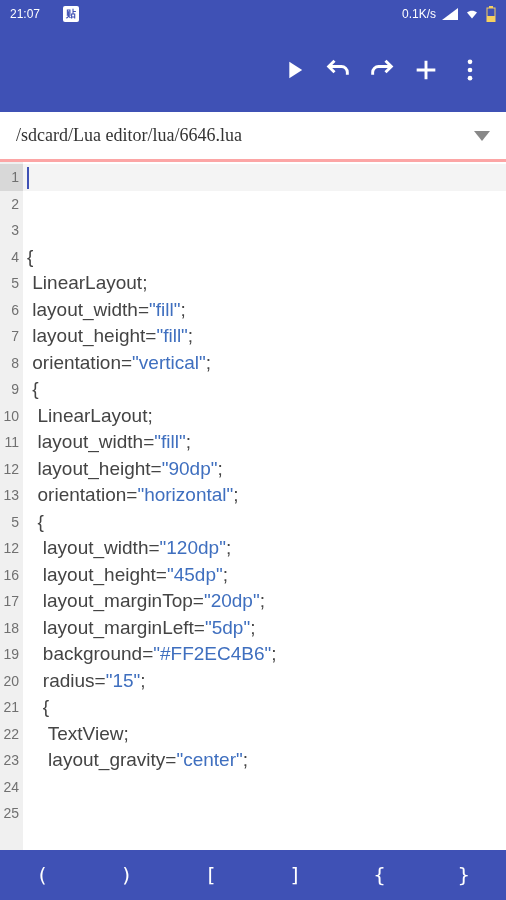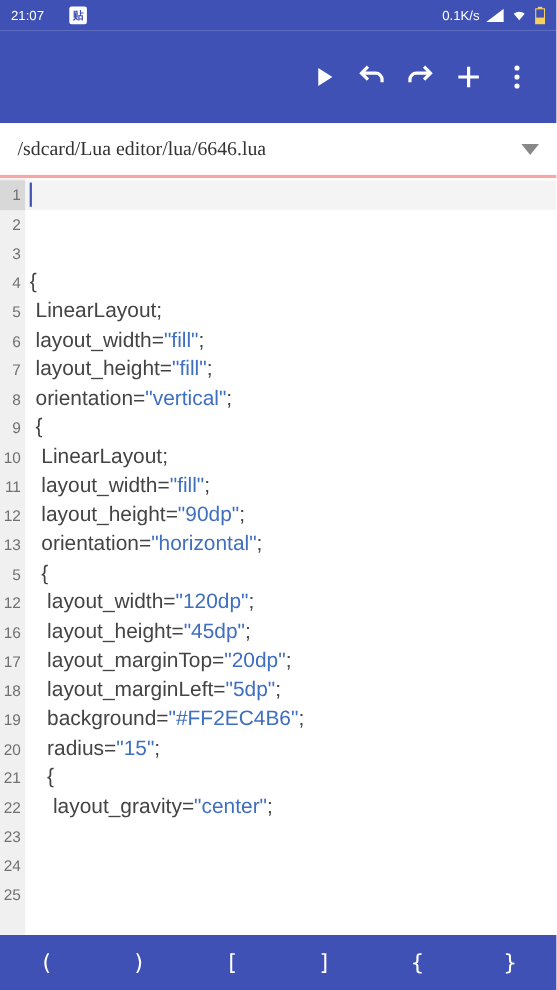--- a/index.html
+++ b/index.html
@@ -132,20 +132,21 @@
       <div class="code-line"><span>  layout_height=</span><span class="str">"90dp"</span><span>;</span></div>
       <div class="code-line"><span>  orientation=</span><span class="str">"horizontal"</span><span>;</span></div>
       <div class="code-line"><span>  {</span></div>
       <div class="code-line"><span>   layout_width=</span><span class="str">"120dp"</span><span>;</span></div>
       <div class="code-line"><span>   layout_height=</span><span class="str">"45dp"</span><span>;</span></div>
       <div class="code-line"><span>   layout_marginTop=</span><span class="str">"20dp"</span><span>;</span></div>
       <div class="code-line"><span>   layout_marginLeft=</span><span class="str">"5dp"</span><span>;</span></div>
       <div class="code-line"><span>   background=</span><span class="str">"#FF2EC4B6"</span><span>;</span></div>
       <div class="code-line"><span>   radius=</span><span class="str">"15"</span><span>;</span></div>
       <div class="code-line"><span>   {</span></div>
+      <div class="code-line"><span>    TextView;</span></div>
       <div class="code-line"><span>    layout_gravity=</span><span class="str">"center"</span><span>;</span></div>
     </div>
 </div>
 
 <div class="toolbar" id="toolbar">
     <div class="tb-btn">(</div>
     <div class="tb-btn">)</div>
     <div class="tb-btn">[</div>
     <div class="tb-btn">]</div>
     <div class="tb-btn">{</div>

